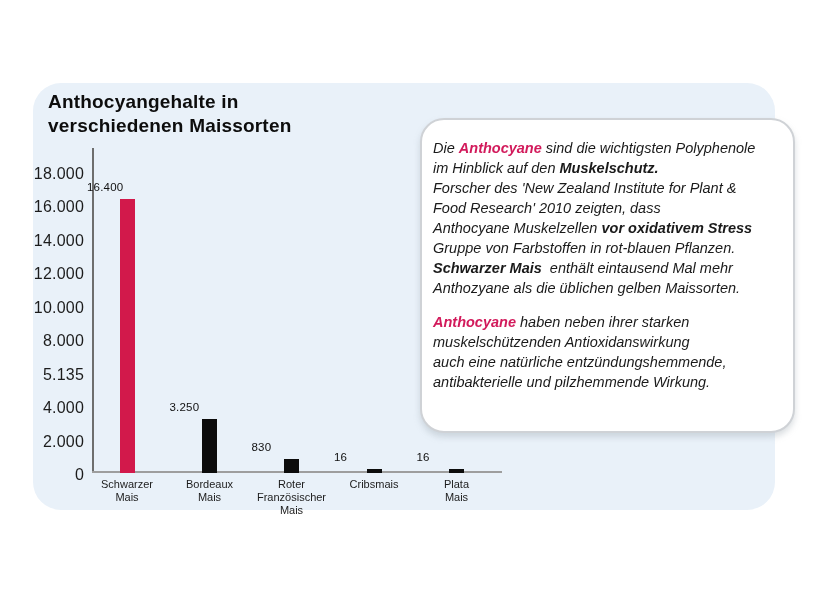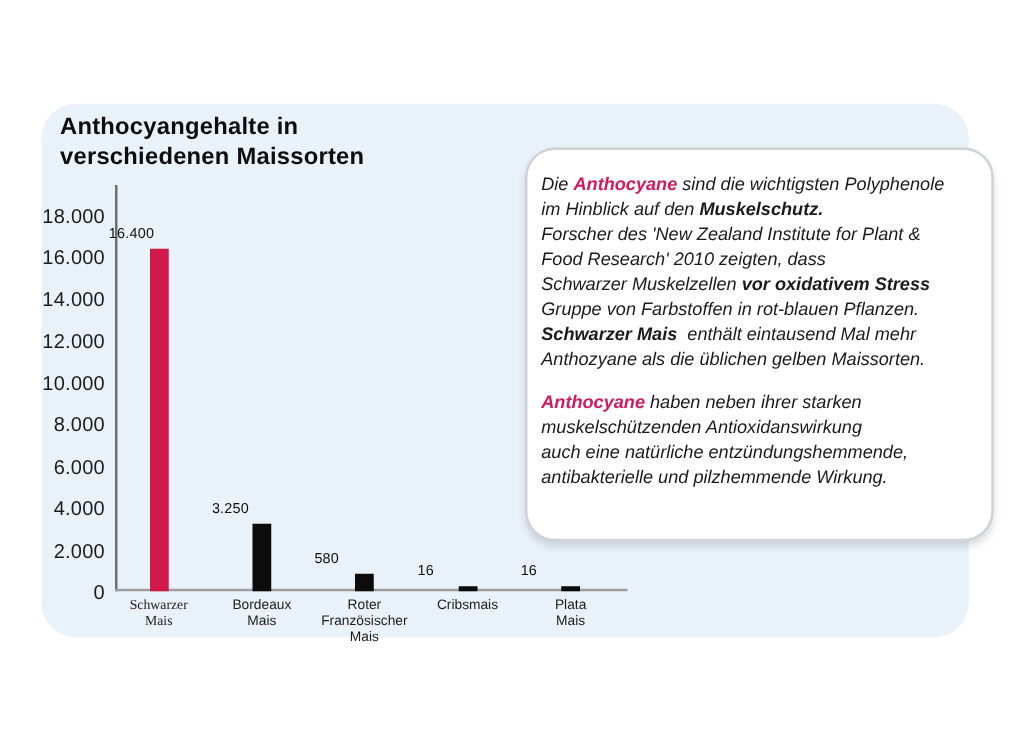--- a/index.html
+++ b/index.html
@@ -58,56 +58,56 @@
 
 <div class="chart-title">Anthocyangehalte in
 verschiedenen Maissorten</div>
 
 <div id="chart">
   <div class="y-axis-line"></div>
   <div class="x-axis-line"></div>
 <div class="ytick" style="left: 32px; top: 466px;">0</div>
     <div class="ytick" style="left: 32px; top: 432.556px;">2.000</div>
     <div class="ytick" style="left: 32px; top: 399.111px;">4.000</div>
-    <div class="ytick" style="left: 32px; top: 365.667px;">6.000</div>
+    <div class="ytick" style="left: 32px; top: 365.667px;">5.135</div>
     <div class="ytick" style="left: 32px; top: 332.222px;">8.000</div>
     <div class="ytick" style="left: 32px; top: 298.778px;">10.000</div>
     <div class="ytick" style="left: 32px; top: 265.333px;">12.000</div>
     <div class="ytick" style="left: 32px; top: 231.889px;">14.000</div>
     <div class="ytick" style="left: 32px; top: 198.444px;">16.000</div>
     <div class="ytick" style="left: 32px; top: 165px;">18.000</div>
     <div class="bar" style="left: 119.5px; top: 198.756px; width: 15px; height: 274.244px; background: rgb(210, 25, 75);"></div>
     <div class="bar-value" style="left: 87px; top: 180.756px;">16.400</div>
-    <div class="cat-label" style="left: 79px; top: 478px; font-family: Liberation Serif, serif;">Schwarzer
+    <div class="cat-label" style="left: 79px; top: 478px;">Schwarzer
 Mais</div>
     <div class="bar" style="left: 202px; top: 418.653px; width: 15px; height: 54.3472px; background: rgb(12, 12, 12);"></div>
     <div class="bar-value" style="left: 169.5px; top: 400.653px;">3.250</div>
     <div class="cat-label" style="left: 161.5px; top: 478px;">Bordeaux
 Mais</div>
     <div class="bar" style="left: 284px; top: 459.121px; width: 15px; height: 13.8794px; background: rgb(12, 12, 12);"></div>
-    <div class="bar-value" style="left: 251.5px; top: 441.121px;">580</div>
+    <div class="bar-value" style="left: 251.5px; top: 441.121px;">830</div>
     <div class="cat-label" style="left: 243.5px; top: 478px;">Roter
 Französischer
 Mais</div>
     <div class="bar" style="left: 366.5px; top: 469px; width: 15px; height: 4px; background: rgb(12, 12, 12);"></div>
     <div class="bar-value" style="left: 334px; top: 451px;">16</div>
     <div class="cat-label" style="left: 326px; top: 478px;">Cribsmais</div>
     <div class="bar" style="left: 449px; top: 469px; width: 15px; height: 4px; background: rgb(12, 12, 12);"></div>
     <div class="bar-value" style="left: 416.5px; top: 451px;">16</div>
     <div class="cat-label" style="left: 408.5px; top: 478px;">Plata
 Mais</div>
   </div>
 
 <div class="infobox" id="infobox">
     <div class="para">
       <div class="tline"><span class="run-n">Die </span><span class="run-p">Anthocyane</span><span class="run-n"> sind die wichtigsten Polyphenole</span></div>
       <div class="tline"><span class="run-n">im Hinblick auf den </span><span class="run-b">Muskelschutz.</span></div>
       <div class="tline"><span class="run-n">Forscher des 'New Zealand Institute for Plant &amp;</span></div>
       <div class="tline"><span class="run-n">Food Research' 2010 zeigten, dass</span></div>
-      <div class="tline"><span class="run-n">Schwarzer Muskelzellen </span><span class="run-b">vor oxidativem Stress</span></div>
+      <div class="tline"><span class="run-n">Anthocyane Muskelzellen </span><span class="run-b">vor oxidativem Stress</span></div>
       <div class="tline"><span class="run-n">Gruppe von Farbstoffen in rot-blauen Pflanzen.</span></div>
       <div class="tline"><span class="run-b">Schwarzer Mais</span><span class="run-n">  enthält eintausend Mal mehr</span></div>
       <div class="tline"><span class="run-n">Anthozyane als die üblichen gelben Maissorten.</span></div>
     </div>
     <div class="para">
       <div class="tline"><span class="run-p">Anthocyane</span><span class="run-n"> haben neben ihrer starken</span></div>
       <div class="tline"><span class="run-n">muskelschützenden Antioxidanswirkung</span></div>
       <div class="tline"><span class="run-n">auch eine natürliche entzündungshemmende,</span></div>
       <div class="tline"><span class="run-n">antibakterielle und pilzhemmende Wirkung.</span></div>
     </div>

